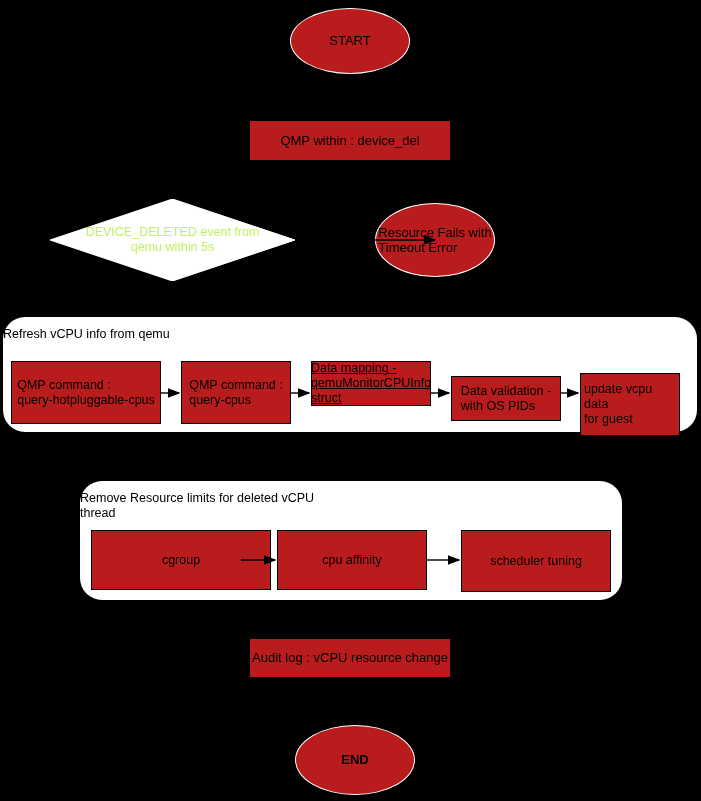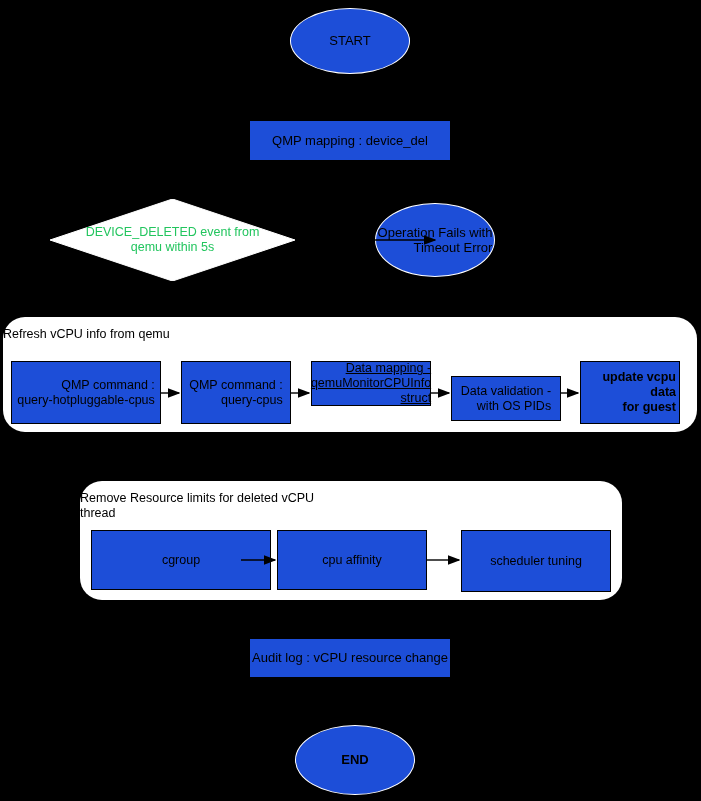--- a/index.html
+++ b/index.html
@@ -17,26 +17,26 @@
   }
   #canvas {
     position: absolute;
     left: 0; top: 0;
     width: 701px;
     height: 801px;
   }
   .node {
     position: absolute;
     box-sizing: border-box;
-    background: #1d4ed8;
+    background: #b91c1c;
     color: #000000;
     display: flex;
     align-items: center;
     justify-content: center;
-    text-align: right;
+    text-align: left;
     line-height: 1.18;
     white-space: pre-line;
   }
   
   .oval {
     border-radius: 50%;
     border: 1px solid #ffffff;
     font-size: 13px;
   }
   
@@ -78,70 +78,70 @@
     height: 100%;
   }
   .diamond-label {
     position: absolute;
     left: 14%;
     top: 50%;
     width: 72%;
     transform: translateY(-50%);
     text-align: center;
     font-size: 12.5px;
-    color: #22c55e;
+    color: #bef264;
     line-height: 1.18;
     white-space: pre-line;
   }
   
   .conn-layer {
     position: absolute;
     left: 0; top: 0;
     width: 701px;
     height: 801px;
     pointer-events: none;
   }
 </style>
 </head>
 <body>
 
 <div id="canvas">
 
   <div class="node oval" style="left:290px; top:8px; width:120px; height:66px;">START</div>
 
-  <div class="node plainbox" style="left:250px; top:121px; width:200px; height:39px;">QMP mapping : device_del</div>
+  <div class="node plainbox" style="left:250px; top:121px; width:200px; height:39px;">QMP within : device_del</div>
 
   <div class="diamond-wrap" style="left:50px; top:199px; width:245px; height:82px;">
     <svg class="diamond-shape" viewBox="0 0 245 82" preserveAspectRatio="none">
       <polygon points="122.5,0 245,41 122.5,82 0,41" fill="#ffffff" stroke="#ffffff" stroke-width="1"></polygon>
     </svg>
     <div class="diamond-label">DEVICE_DELETED event from
 qemu within 5s</div>
   </div>
 
-  <div class="node oval" style="left:375px; top:203px; width:120px; height:74px;">Operation Fails with
+  <div class="node oval" style="left:375px; top:203px; width:120px; height:74px;">Resource Fails with
 Timeout Error</div>
 
   <div class="group" style="left:3px; top:317px; width:694px; height:115px;">
     <div class="group-title" style="top:10px;">Refresh vCPU info from qemu</div>
 
     <div class="node procbox" style="left:8px; top:44px; width:150px; height:63px;">QMP command :
 query-hotpluggable-cpus</div>
 
     <div class="node procbox" style="left:178px; top:44px; width:110px; height:63px;">QMP command :
 query-cpus</div>
 
     <div class="node procbox" style="left:308px; top:44px; width:120px; height:45px;text-decoration:underline;">Data mapping -
 qemuMonitorCPUInfo
 struct</div>
 
     <div class="node procbox" style="left:448px; top:44px; width:110px; height:45px;margin-top:15px;">Data validation -
 with OS PIDs</div>
 
-    <div class="node procbox" style="left:577px; top:44px; width:100px; height:63px;font-weight:bold;">update vcpu data
+    <div class="node procbox" style="left:577px; top:56px; width:100px; height:63px;">update vcpu data
 for guest</div>
 
     <svg class="conn-layer" style="width:694px; height:115px;">
       <defs>
         <marker id="ar-b" markerWidth="9" markerHeight="7" refX="8" refY="3.5" orient="auto">
           <polygon points="0 0, 9 3.5, 0 7" fill="#000000"></polygon>
         </marker>
       </defs>
       <line x1="158" y1="76" x2="176" y2="76" stroke="#000000" stroke-width="1.4" marker-end="url(#ar-b)"></line>
       <line x1="288" y1="76" x2="306" y2="76" stroke="#000000" stroke-width="1.4" marker-end="url(#ar-b)"></line>

